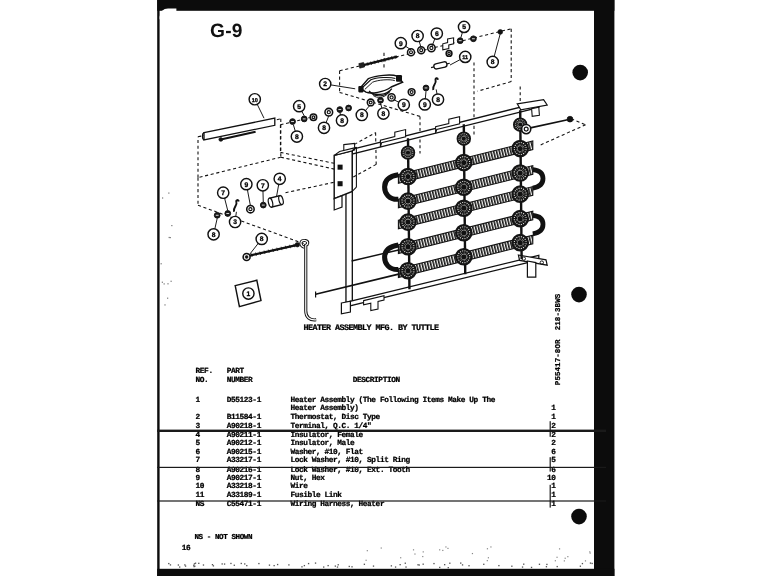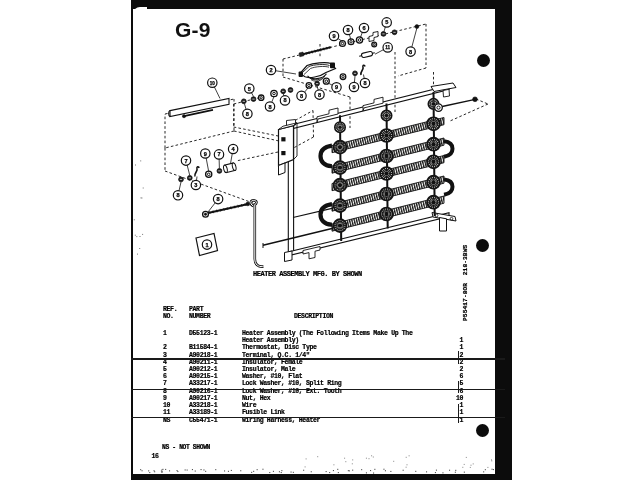--- a/index.html
+++ b/index.html
@@ -9,21 +9,21 @@
 </style></head><body>
 <div id="pg">
 <div class="blk" style="left:131px;top:0;width:381px;height:9px"></div>
 <div class="blk" style="left:495px;top:0;width:17px;height:480px"></div>
 <div class="blk" style="left:131px;top:474px;width:381px;height:6px"></div>
 <div class="blk" style="left:130.5px;top:0;width:2px;height:480px"></div>
 <div style="position:absolute;left:133px;top:7px;width:14px;height:9px;background:#fff;border-top-left-radius:7px"></div>
 <div class="blk" style="left:476.5px;top:54px;width:13px;height:13px;border-radius:50%"></div>
 <div class="blk" style="left:476px;top:238.5px;width:13px;height:13px;border-radius:50%"></div>
 <div class="blk" style="left:475.5px;top:423.5px;width:13px;height:13px;border-radius:50%"></div>
-<div style="position:absolute;left:175px;top:18px;font-family:'Liberation Sans',sans-serif;font-weight:bold;font-size:21px;color:#111;letter-spacing:0.2px">G-9</div>
+<div style="position:absolute;left:175px;top:18px;font-family:'Liberation Sans',sans-serif;font-weight:bold;font-size:16px;color:#111;letter-spacing:0.2px">G-9</div>
 <svg width="640" height="480" viewBox="0 0 640 480" style="position:absolute;left:0;top:0">
       <defs>
 <pattern id="coilpat" width="2.3" height="9" patternUnits="userSpaceOnUse" patternTransform="rotate(-14)">
 <rect width="2.3" height="9" fill="#f6f6f4"></rect>
           <rect x="0" width="1.3" height="9" fill="#161616"></rect>
 </pattern>
 <g id="ins">
 <circle r="6.4" fill="#ededea" stroke="#151515" stroke-width="1.9"></circle>
 <circle r="4.1" fill="none" stroke="#151515" stroke-width="0.9"></circle>
 <g stroke="#151515" stroke-width="1.05">
@@ -406,21 +406,21 @@
 <rect x="139.5" y="236.0" width="1" height="1" fill="#777"></rect>
 <rect x="133.8" y="219.3" width="1" height="1" fill="#777"></rect>
 <rect x="142.1" y="233.9" width="1" height="1" fill="#777"></rect>
 <rect x="140.5" y="197.4" width="1" height="1" fill="#777"></rect>
 <rect x="134.8" y="234.7" width="1" height="1" fill="#777"></rect>
 <rect x="136.3" y="236.1" width="1" height="1" fill="#777"></rect>
 <rect x="142.7" y="187.5" width="1" height="1" fill="#777"></rect>
 <rect x="137.0" y="253.6" width="1" height="1" fill="#777"></rect>
 <rect x="140.2" y="160.4" width="1" height="1" fill="#777"></rect>
     </svg>
-<div class="t" style="left:253px;top:270.5px;font-size:7px;letter-spacing:-0.45px">HEATER ASSEMBLY MFG. BY SHOWN</div>
+<div class="t" style="left:253px;top:270.5px;font-size:7px;letter-spacing:-0.45px">HEATER ASSEMBLY MFG. BY TUTTLE</div>
 <div class="t" style="left:163px;top:306.5px">REF.</div>
 <div class="t" style="left:163px;top:313.5px">NO.</div>
 <div class="t" style="left:189px;top:306.5px">PART</div>
 <div class="t" style="left:189px;top:313.5px">NUMBER</div>
 <div class="t" style="left:294px;top:313.5px">DESCRIPTION</div>
 <div class="t" style="left:163px;top:331.0px">1</div>
 <div class="t" style="left:189px;top:331.0px">D55123-1</div>
 <div class="t" style="left:242px;top:331.0px">Heater Assembly (The Following Items Make Up The</div>
 <div class="t" style="left:242px;top:338.2px">Heater Assembly)</div>
 <div class="t" style="left:440px;top:338.2px;width:23px;text-align:right">1</div>

